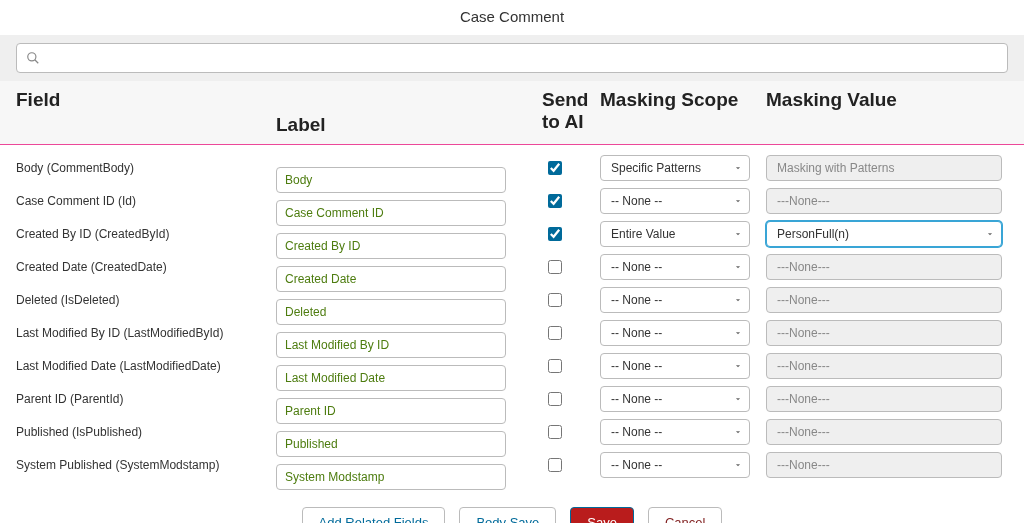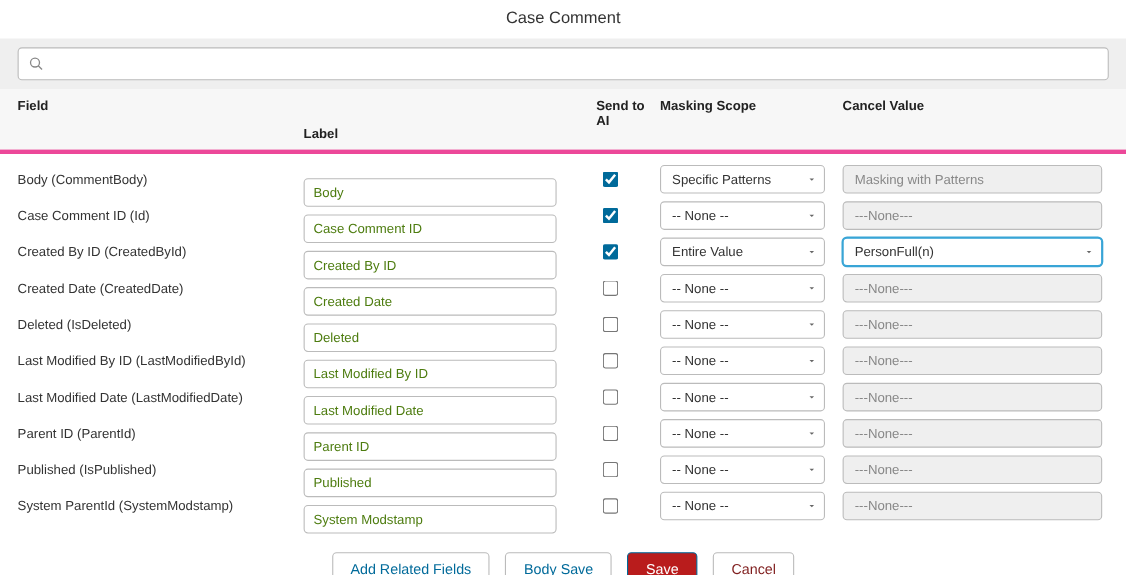--- a/index.html
+++ b/index.html
@@ -43,24 +43,24 @@
     border: 1px solid #bbb;
     border-radius: 4px;
     padding: 4px 8px 4px 30px;
     font-size: 13px;
     outline: none;
   }
   .table-header {
     display: flex;
     padding: 8px 16px;
     font-weight: 600;
-    font-size: 12px;
+    font-size: 19px;
     color: #222;
     background: #f7f7f7;
-    border-bottom: 4px solid #ec4899;
+    border-bottom: 1px solid #ec4899;
   }
   .col-field   { width: 260px; padding-right: 10px;}
   .col-label   { width: 266px; padding-right: 10px; margin-top: 25px;}
   .col-sendai  { width: 58px;  text-align: left;}
   .col-scope   { width: 166px; padding-right: 10px;}
   .col-value   { width: 240px; }
   .rows {
     padding: 6px 16px 0 16px;
   }
   .row {
@@ -189,21 +189,21 @@
     </span>
     <input class="search-input" type="text" placeholder="" style="">
   </div>
 </div>
 
 <div class="table-header">
   <div class="col-field">Field</div>
   <div class="col-label">Label</div>
   <div class="col-sendai">Send to AI</div>
   <div class="col-scope">Masking Scope</div>
-  <div class="col-value">Cancel Value</div>
+  <div class="col-value">Masking Value</div>
 </div>
 
 <div class="rows" id="rows-container">
     <div class="row">
       <div class="col-field"><span class="field-name">Body (CommentBody)</span></div>
       <div class="col-label"><input class="label-input" type="text" value="Body" style=""></div>
       <div class="col-sendai checkbox-cell">
         <input type="checkbox" checked="" style="">
       </div>
       <div class="col-scope">
@@ -397,21 +397,21 @@
           </span>
         </div>
       </div>
       <div class="col-value">
         <div class="value-box disabled">
           <span>---None---</span>
         </div>
       </div>
     </div>
     <div class="row">
-      <div class="col-field"><span class="field-name">System ParentId (SystemModstamp)</span></div>
+      <div class="col-field"><span class="field-name">System Published (SystemModstamp)</span></div>
       <div class="col-label"><input class="label-input" type="text" value="System Modstamp" style=""></div>
       <div class="col-sendai checkbox-cell">
         <input type="checkbox" style="">
       </div>
       <div class="col-scope">
         <div class="select-box">
           <span>-- None --</span>
           <span class="chev">
             <svg width="10" height="10" viewBox="0 0 24 24" fill="currentColor">
               <path d="M7 10l5 5 5-5z"></path>

